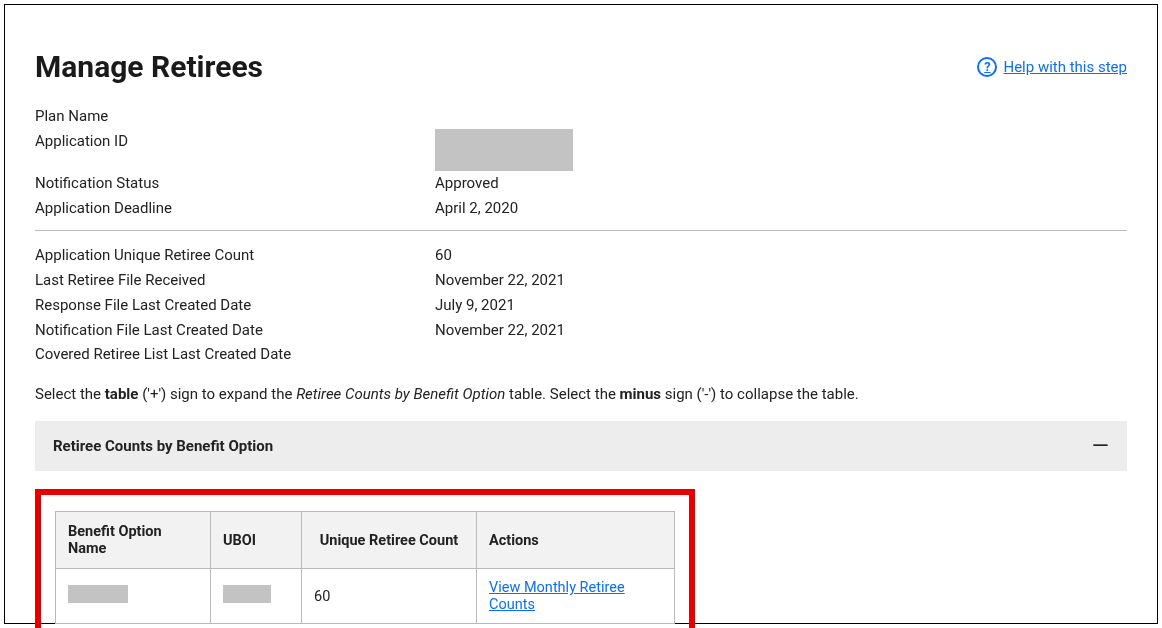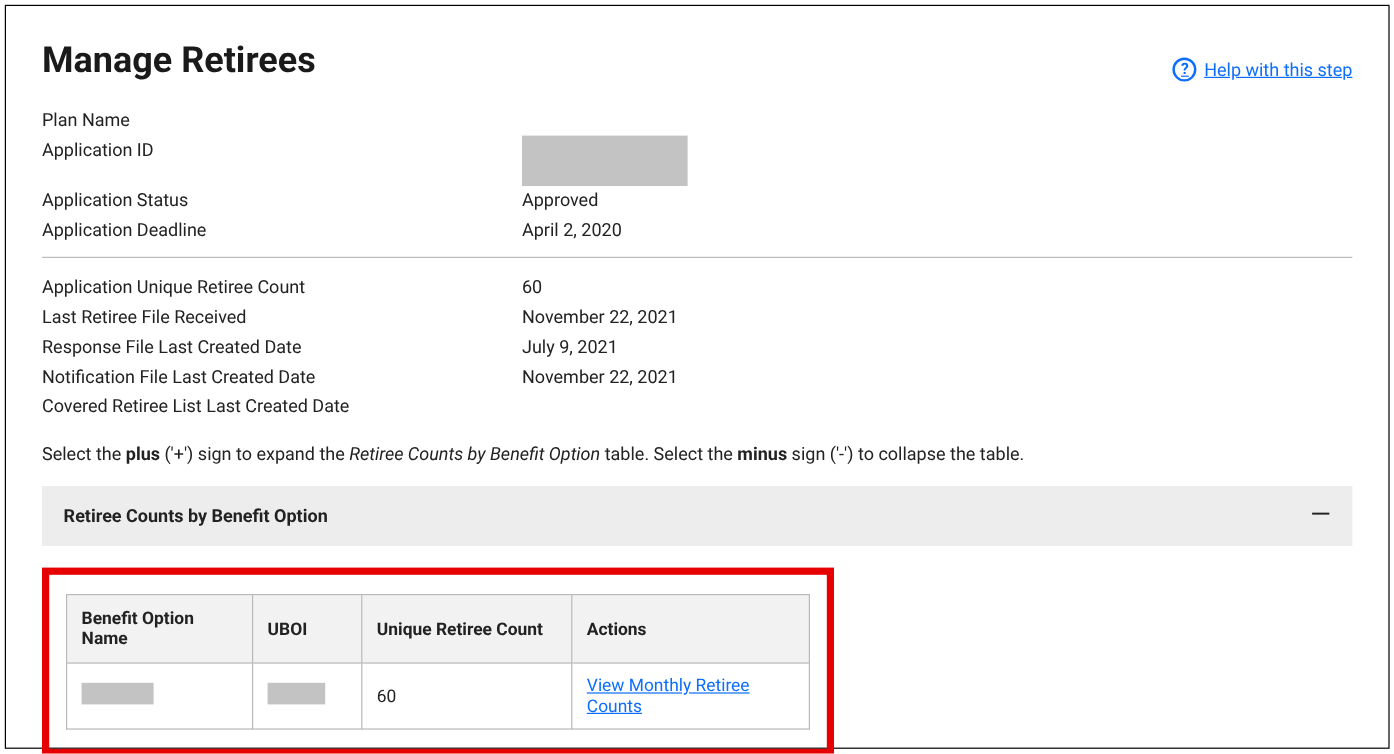--- a/index.html
+++ b/index.html
@@ -11,22 +11,23 @@
     .container {
       border: 1px solid #000;
       width: 1154px;
       height: 620px;
       padding: 28px 30px;
       position: relative;
     }
     .header-row {
       display: flex;
       justify-content: space-between;
-      align-items: flex-end;
+      align-items: center;
       margin-bottom: 20px;
+      margin-top: 16px;
     }
     .page-title {
       font-size: 30px;
       font-weight: 700;
       color: #1a1a1a;
     }
     .help-link {
       display: flex;
       align-items: center;
       gap: 6px;
@@ -149,21 +150,21 @@
       <div class="info-label">Plan Name</div>
       <div class="info-value"></div>
     </div>
     <div class="info-row">
       <div class="info-label">Application ID</div>
       <div class="info-value">
           <div class="redact-block"></div>
         </div>
     </div>
     <div class="info-row">
-      <div class="info-label">Application Status</div>
+      <div class="info-label">Notification Status</div>
       <div class="info-value">Approved</div>
     </div>
     <div class="info-row">
       <div class="info-label">Application Deadline</div>
       <div class="info-value">April 2, 2020</div>
     </div>
   </div>
 
   <hr class="divider">
 
@@ -183,35 +184,35 @@
     <div class="info-row">
       <div class="info-label">Notification File Last Created Date</div>
       <div class="info-value">November 22, 2021</div>
     </div>
     <div class="info-row">
       <div class="info-label">Covered Retiree List Last Created Date</div>
     </div>
   </div>
 
   <p class="instruction-text">
-    <span>Select the </span><span class="bold">plus</span><span> ('+') sign to expand the </span><span class="ital">Retiree Counts by Benefit Option</span><span> table. Select the </span><span class="bold">minus</span><span> sign ('-') to collapse the table.</span>
+    <span>Select the </span><span class="bold">table</span><span> ('+') sign to expand the </span><span class="ital">Retiree Counts by Benefit Option</span><span> table. Select the </span><span class="bold">minus</span><span> sign ('-') to collapse the table.</span>
   </p>
 
   <div class="accordion-header">
     <span>Retiree Counts by Benefit Option</span>
     <span class="minus-icon">—</span>
   </div>
 
   <div class="highlight-box">
     <table class="benefit-table">
       <thead>
         <tr>
           <th style="width:155px;">Benefit Option Name</th>
           <th style="width:91px;">UBOI</th>
-          <th style="width:175px;">Unique Retiree Count</th>
+          <th style="width:175px;text-align:center;">Unique Retiree Count</th>
           <th>Actions</th>
         </tr>
       </thead>
       <tbody>
         <tr>
           <td><span class="cell-redact"></span></td>
           <td><span class="cell-redact" style="width:48px;"></span></td>
           <td>60</td>
           <td><a class="table-link">View Monthly Retiree Counts</a></td>
         </tr>

